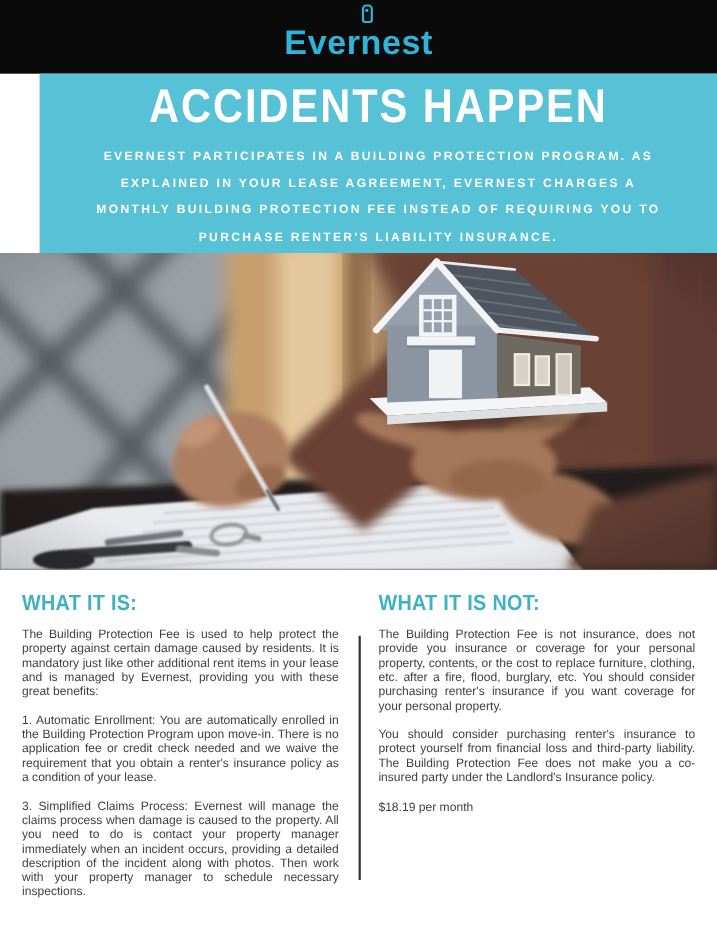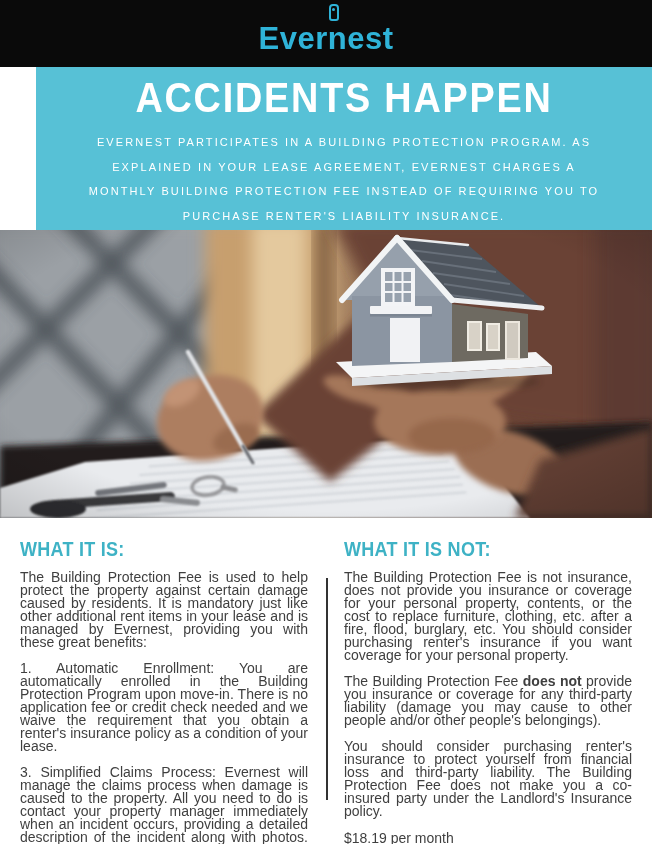--- a/index.html
+++ b/index.html
@@ -18,33 +18,33 @@
   
   .topbar{height:67px;background:var(--header-black,#0a0a0a);display:flex;align-items:flex-end;justify-content:center;}
   .logo{position:relative;color:var(--logo-teal,#2fb3d8);font-weight:bold;font-size:31px;letter-spacing:.5px;line-height:1;padding-bottom:13px;}
   .logo-n-wrap{position:relative;display:inline-block;}
   .door-icon{position:absolute;left:1px;top:-19px;width:10px;height:17px;border:2px solid var(--logo-teal,#2fb3d8);border-radius:4px 4px 3px 3px;display:block;}
   .door-dot{position:absolute;left:50%;top:2px;width:3px;height:3px;margin-left:-1.5px;border-radius:50%;background:var(--logo-teal,#2fb3d8);}
 
   
   .banner{height:163px;background:var(--banner-teal,#57c1d6);text-align:center;padding-top:7px;overflow:hidden;margin-left:36px;}
   .title{margin:0;color:#fff;font-size:43px;line-height:47px;font-weight:800;letter-spacing:2px;transform:scaleX(.88);transform-origin:center;white-space:nowrap;}
-  .subtitle{margin:9px auto 0;color:#fff;font-size:11px;line-height:24.5px;letter-spacing:2.1px;font-weight:400;white-space:pre-line;}
+  .subtitle{margin:9px auto 0;color:#fff;font-size:11px;line-height:24.5px;letter-spacing:2.1px;font-weight:700;white-space:pre-line;}
 
   
   .photo{height:288px;overflow:hidden;background:#8f8f8f;}
   .photo svg{display:block;}
   .sr-only{position:absolute;width:1px;height:1px;overflow:hidden;clip:rect(0 0 0 0);white-space:nowrap;}
 
   
   .content{position:relative;display:flex;padding:20px 20px 0 20px;}
   .col-left{width:290px;margin-right:36px;}
   .col-right{width:290px;}
   .content h2{margin:0 0 11px 0;font-size:20px;line-height:22px;font-weight:bold;color:var(--accent-teal,#3eb2c5);letter-spacing:.3px;transform:scaleX(.9);transform-origin:left;white-space:nowrap;}
-  .content p{margin:0 0 13px 0;font-size:14px;line-height:13px;text-align:justify;color:var(--body-text,#3f3f3f);}
+  .content p{margin:0 0 13px 0;font-size:11px;line-height:13px;text-align:justify;color:var(--body-text,#3f3f3f);}
   .content p strong{font-weight:bold;}
   .price{margin-top:14px !important;text-align:left !important;}
   .divider{position:absolute;left:326px;top:60px;width:2px;height:222px;background:var(--divider,#323232);}
 </style>
 </head>
 <body>
 
 <div class="page">
 
   <header class="topbar">
@@ -232,19 +232,18 @@
       <p>The Building Protection Fee is used to help protect the property against certain damage caused by residents. It is mandatory just like other additional rent items in your lease and is managed by Evernest, providing you with these great benefits:</p>
       <p>1. Automatic Enrollment: You are automatically enrolled in the Building Protection Program upon move-in. There is no application fee or credit check needed and we waive the requirement that you obtain a renter's insurance policy as a condition of your lease.</p>
       <p>3. Simplified Claims Process: Evernest will manage the claims process when damage is caused to the property. All you need to do is contact your property manager immediately when an incident occurs, providing a detailed description of the incident along with photos. Then work with your property manager to schedule necessary inspections.</p>
     </div>
 
     <div class="divider"></div>
 
     <div class="col-right">
       <h2>WHAT IT IS NOT:</h2>
       <p>The Building Protection Fee is not insurance, does not provide you insurance or coverage for your personal property, contents, or the cost to replace furniture, clothing, etc. after a fire, flood, burglary, etc. You should consider purchasing renter's insurance if you want coverage for your personal property.</p>
-      <p><span>The Building Protection Fee </span><strong>does not</strong><span> provide you insurance or coverage for any third-party liability (damage you may cause to other people and/or other people's belongings).</span></p>
       <p>You should consider purchasing renter's insurance to protect yourself from financial loss and third-party liability. The Building Protection Fee does not make you a co-insured party under the Landlord's Insurance policy.</p>
       <p class="price">$18.19 per month</p>
     </div>
   </section>
 
 </div>
 
 </body></html>

